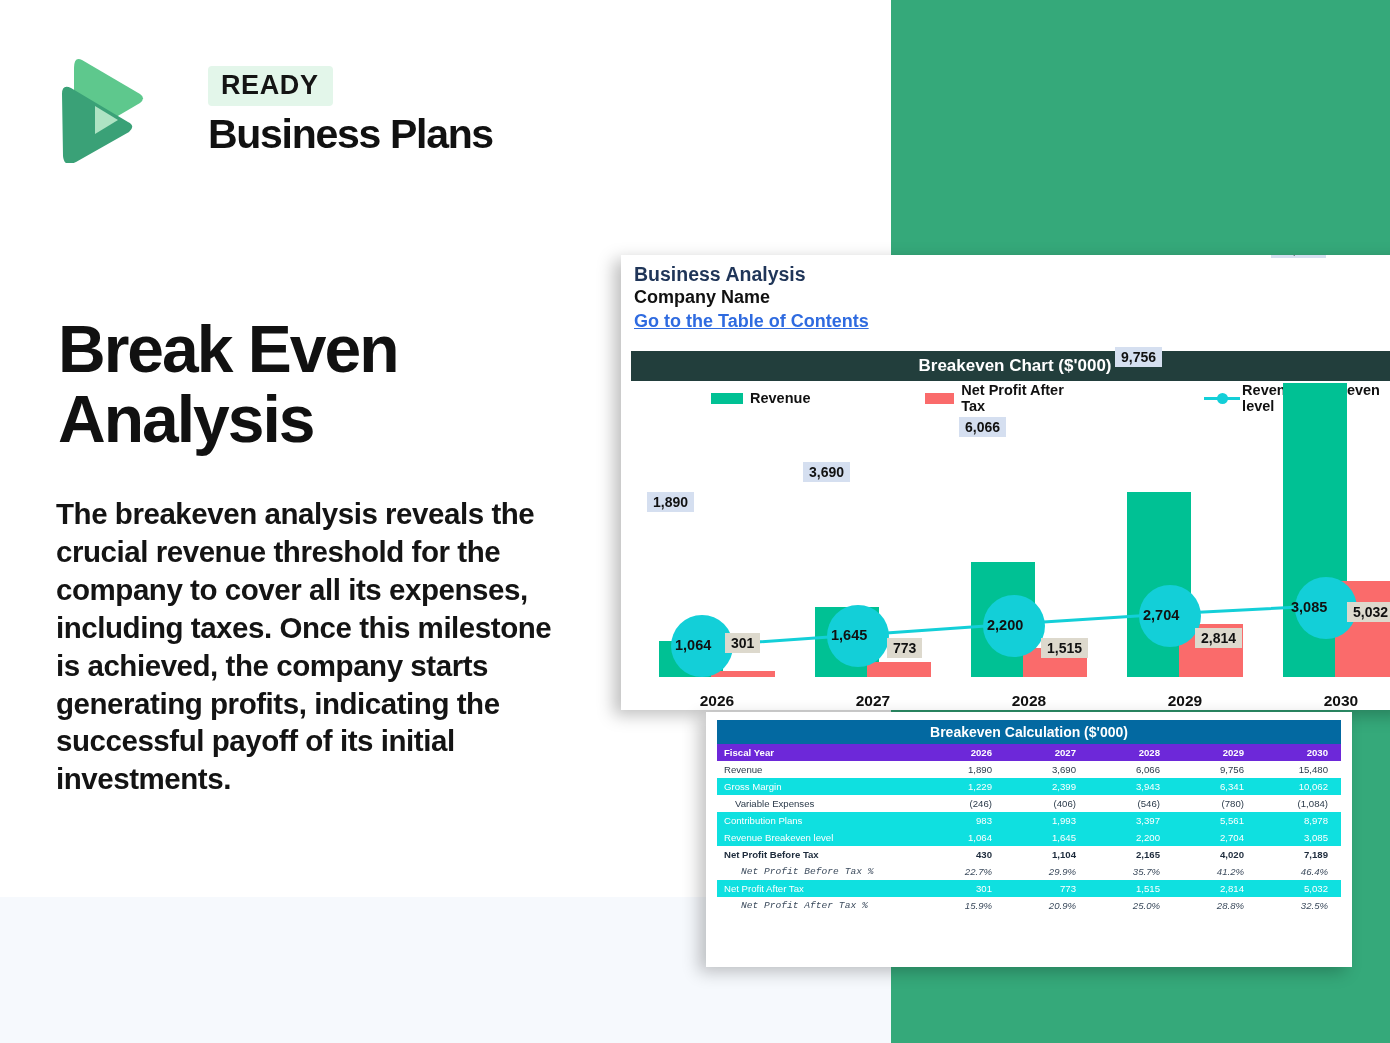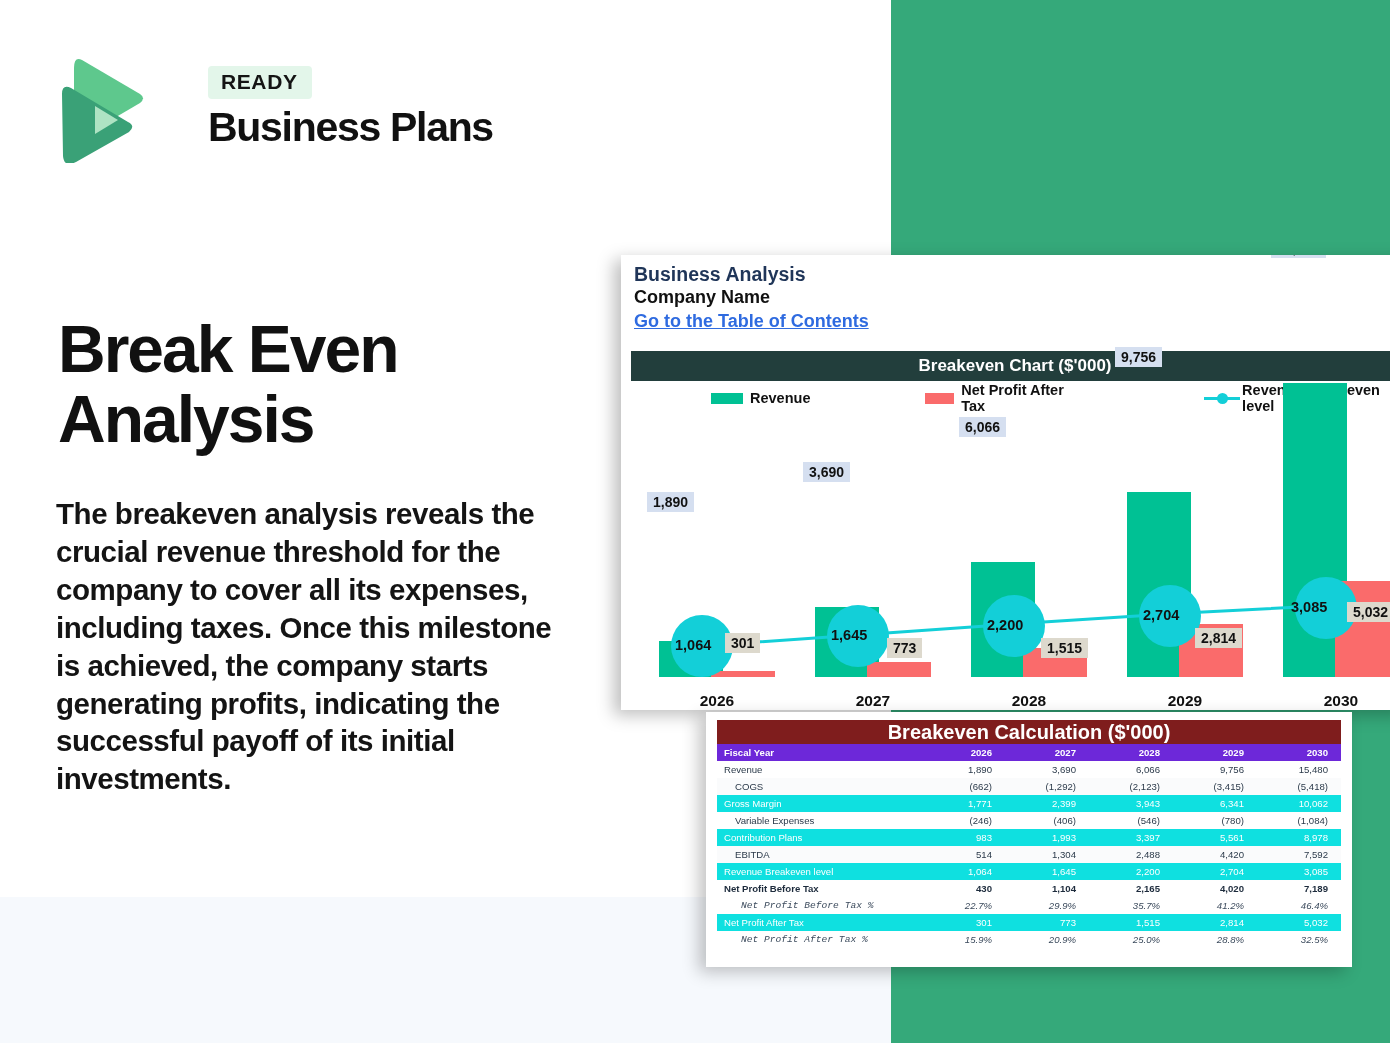--- a/index.html
+++ b/index.html
@@ -20,21 +20,21 @@
     position:absolute; left:0; top:897px; width:891px; height:146px;
     background:#f6f9fd;
   }
 
   
   #logo-block { position:absolute; left:58px; top:58px; width:380px; height:108px; }
   #logo-mark { position:absolute; left:0; top:0; width:86px; height:105px; }
   #logo-text { position:absolute; left:150px; top:8px; }
   #ready-badge {
     display:inline-block; background:#e3f6ea; color:#141414;
-    font-size:21px; font-weight:bold; letter-spacing:.6px;
+    font-size:27px; font-weight:bold; letter-spacing:.6px;
     padding:4px 14px 5px 13px; border-radius:4px;
   }
   #brand-name {
     font-size:41px; font-weight:bold; color:#111111;
     letter-spacing:-1.3px; margin-top:5px; white-space:nowrap;
   }
 
   #page-title {
     position:absolute; left:58px; top:315px; width:520px;
     font-size:66px; font-weight:bold; color:#111111;
@@ -120,21 +120,21 @@
   #be-line { position:absolute; left:0; top:0; width:780px; height:295px; z-index:4; }
 
   
   #table-card {
     position:absolute; left:706px; top:712px; width:646px; height:255px;
     background:#ffffff; box-shadow:-7px 5px 16px rgba(0,0,0,.24);
     overflow:hidden;
   }
   #tbl-banner {
     position:absolute; left:11px; top:8px; width:624px; height:24px;
-    background:#7f1d1d; color:#ffffff; font-size:20px; font-weight:bold;
+    background:#0369a1; color:#ffffff; font-size:14px; font-weight:bold;
     display:flex; align-items:center; justify-content:center;
   }
   table { position:absolute; left:11px; top:32px; width:624px; border-collapse:collapse; }
   th, td { font-size:9.6px; padding:2px 0 2px 0; }
   thead th {
     background:#6d28d9; color:#ffffff; font-weight:bold; height:17px;
   }
   thead th.lbl { text-align:left; padding-left:7px; }
   thead th.num { text-align:right; padding-right:13px; width:84px; }
   tbody td.lbl { text-align:left; color:#2b3a4a; }
@@ -270,31 +270,23 @@
     </thead>
     <tbody id="tbody">
         <tr class=" lvl0">
           <td class="lbl">Revenue</td>
           <td class="num">1,890</td>
           <td class="num">3,690</td>
           <td class="num">6,066</td>
           <td class="num">9,756</td>
           <td class="num">15,480</td>
         </tr>
-        <tr class="alt lvl1">
-          <td class="lbl">COGS</td>
-          <td class="num">(662)</td>
-          <td class="num">(1,292)</td>
-          <td class="num">(2,123)</td>
-          <td class="num">(3,415)</td>
-          <td class="num">(5,418)</td>
-        </tr>
         <tr class="hl lvl0">
           <td class="lbl">Gross Margin</td>
-          <td class="num">1,771</td>
+          <td class="num">1,229</td>
           <td class="num">2,399</td>
           <td class="num">3,943</td>
           <td class="num">6,341</td>
           <td class="num">10,062</td>
         </tr>
         <tr class=" lvl1">
           <td class="lbl">Variable Expenses</td>
           <td class="num">(246)</td>
           <td class="num">(406)</td>
           <td class="num">(546)</td>
@@ -302,28 +294,20 @@
           <td class="num">(1,084)</td>
         </tr>
         <tr class="hl lvl0">
           <td class="lbl">Contribution Plans</td>
           <td class="num">983</td>
           <td class="num">1,993</td>
           <td class="num">3,397</td>
           <td class="num">5,561</td>
           <td class="num">8,978</td>
         </tr>
-        <tr class="alt lvl1">
-          <td class="lbl">EBITDA</td>
-          <td class="num">514</td>
-          <td class="num">1,304</td>
-          <td class="num">2,488</td>
-          <td class="num">4,420</td>
-          <td class="num">7,592</td>
-        </tr>
         <tr class="hl lvl0">
           <td class="lbl">Revenue Breakeven level</td>
           <td class="num">1,064</td>
           <td class="num">1,645</td>
           <td class="num">2,200</td>
           <td class="num">2,704</td>
           <td class="num">3,085</td>
         </tr>
         <tr class="bold lvl0">
           <td class="lbl">Net Profit Before Tax</td>

